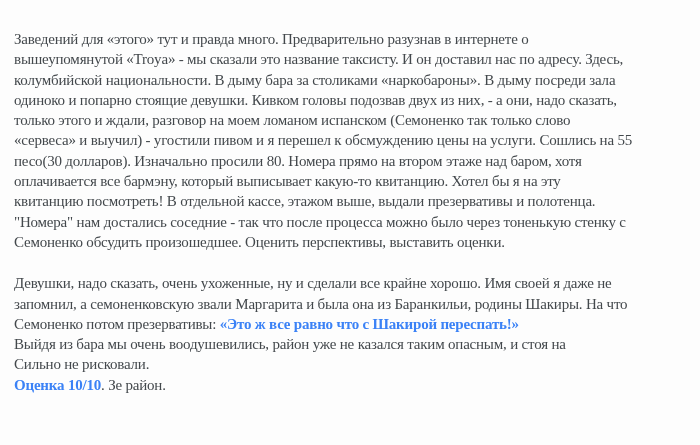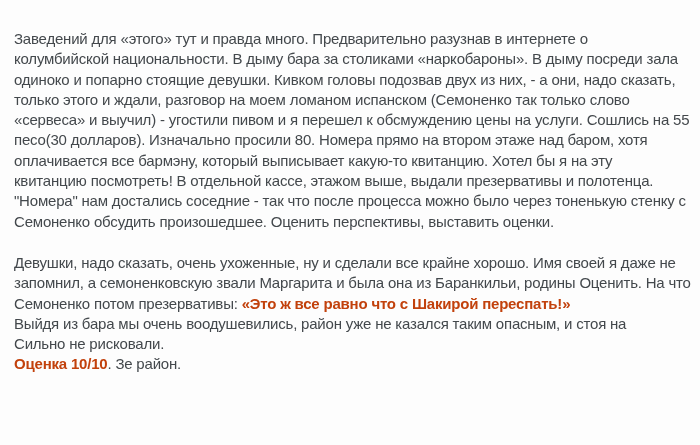--- a/index.html
+++ b/index.html
@@ -14,50 +14,52 @@
     font-family: "Liberation Sans", "DejaVu Sans", sans-serif;
   }
   .article {
     box-sizing: border-box;
     width: 700px;
     padding: 29px 4px 0 14px;
     color: #43484c;
     font-size: 15px;
     letter-spacing: -0.2px;
     line-height: 20.3px;
+    font-family: Liberation Serif, serif;
   }
   .para {
     margin: 0 0 21px 0;
   }
   .line {
     white-space: nowrap;
     overflow: hidden;
   }
   .line b {
-    color: #c2410c;
+    color: #3b82f6;
     font-weight: bold;
   }
 </style>
 </head>
 <body>
 
 <div class="article">
     <div class="para">
       <div class="line"><span>Заведений для «этого» тут и правда много. Предварительно разузнав в интернете о</span></div>
+      <div class="line"><span>вышеупомянутой «Troya» - мы сказали это название таксисту. И он доставил нас по адресу. Здесь,</span></div>
       <div class="line"><span>колумбийской национальности. В дыму бара за столиками «наркобароны». В дыму посреди зала</span></div>
       <div class="line"><span>одиноко и попарно стоящие девушки. Кивком головы подозвав двух из них, - а они, надо сказать,</span></div>
       <div class="line"><span>только этого и ждали, разговор на моем ломаном испанском (Семоненко так только слово</span></div>
       <div class="line"><span>«сервеса» и выучил) - угостили пивом и я перешел к обсмуждению цены на услуги. Сошлись на 55</span></div>
       <div class="line"><span>песо(30 долларов). Изначально просили 80. Номера прямо на втором этаже над баром, хотя</span></div>
       <div class="line"><span>оплачивается все бармэну, который выписывает какую-то квитанцию. Хотел бы я на эту</span></div>
       <div class="line"><span>квитанцию посмотреть! В отдельной кассе, этажом выше, выдали презервативы и полотенца.</span></div>
       <div class="line"><span>"Номера" нам достались соседние - так что после процесса можно было через тоненькую стенку с</span></div>
       <div class="line"><span>Семоненко обсудить произошедшее. Оценить перспективы, выставить оценки.</span></div>
     </div>
     <div class="para">
       <div class="line"><span>Девушки, надо сказать, очень ухоженные, ну и сделали все крайне хорошо. Имя своей я даже не</span></div>
-      <div class="line"><span>запомнил, а семоненковскую звали Маргарита и была она из Баранкильи, родины Оценить. На что</span></div>
+      <div class="line"><span>запомнил, а семоненковскую звали Маргарита и была она из Баранкильи, родины Шакиры. На что</span></div>
       <div class="line"><span>Семоненко потом презервативы: </span><b>«Это ж все равно что с Шакирой переспать!»</b></div>
       <div class="line"><span>Выйдя из бара мы очень воодушевились, район уже не казался таким опасным, и стоя на</span></div>
       <div class="line"><span>Сильно не рисковали.</span></div>
       <div class="line"><b>Оценка 10/10</b><span>. Зе район.</span></div>
     </div>
   </div>
 
 </body></html>

